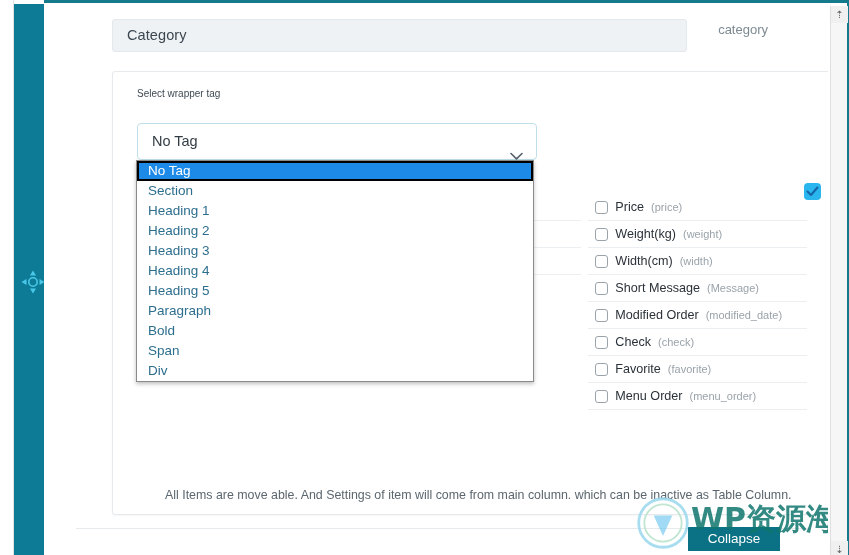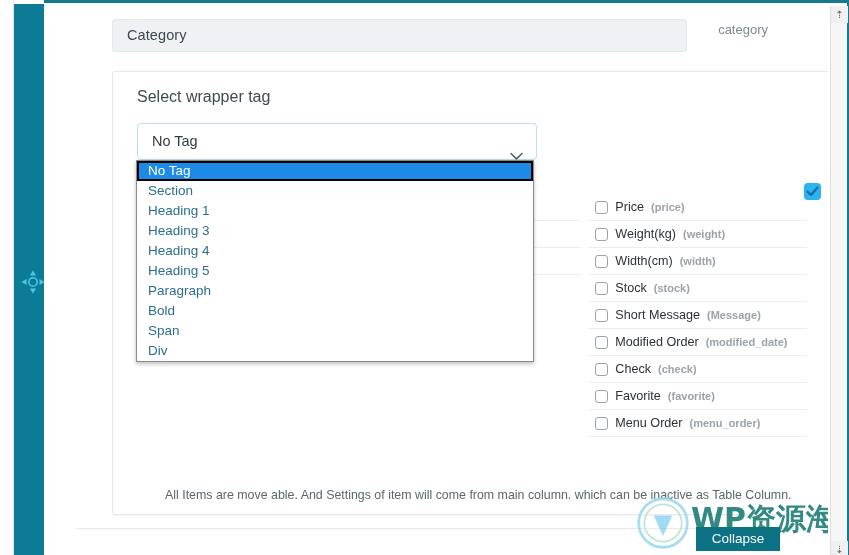--- a/index.html
+++ b/index.html
@@ -107,21 +107,21 @@
     background: #ffffff;
     border: 1px solid #e6eaed;
     border-radius: 3px;
     box-shadow: 0 1px 2px rgba(0,0,0,.04);
   }
 
   .card-label {
     position: absolute;
     left: 24px; top: 16px;
     color: #3f4a53;
-    font-size: 16px;
+    font-size: 10px;
   }
 
   
   .wrapper-select {
     position: absolute;
     left: 24px; top: 51px;
     width: 400px; height: 37px;
     background: #ffffff;
     border: 1px solid #bfe0ea;
     border-radius: 4px;
@@ -194,21 +194,20 @@
   }
   .cb-label {
     font-size: 12.6px;
     color: #2a3138;
     white-space: nowrap;
   }
   .cb-slug {
     font-size: 11px;
     color: #9aa3aa;
     white-space: nowrap;
-    font-weight: bold;
   }
 
   
   .footer-note {
     position: absolute;
     left: 24px; bottom: 12px;
     right: 20px;
     font-size: 12.4px;
     color: #5b666e;
     margin-left: 28px;
@@ -241,21 +240,21 @@
     background: #29b6ef;
     border-radius: 4px;
     z-index: 40;
   }
   .float-check svg { position: absolute; left: 2px; top: 2px; }
 
   
   .collapse-btn {
     position: absolute;
     right: 48px; bottom: 4px;
-    width: 84px; height: 24px;
+    width: 92px; height: 24px;
     background: #0b7285;
     color: #ffffff;
     font-size: 13.5px;
     line-height: 24px;
     text-align: center;
     cursor: pointer;
   }
 
   .bottom-rule {
     position: absolute;
@@ -349,25 +348,20 @@
                 <span class="cb-label">Weight(kg)</span>
                 <span class="cb-slug">(weight)</span>
               </div>
               <div class="cb-row">
                 <span class="cb-box"></span>
                 <span class="cb-label">Width(cm)</span>
                 <span class="cb-slug">(width)</span>
               </div>
               <div class="cb-row">
                 <span class="cb-box"></span>
-                <span class="cb-label">Stock</span>
-                <span class="cb-slug">(stock)</span>
-              </div>
-              <div class="cb-row">
-                <span class="cb-box"></span>
                 <span class="cb-label">Short Message</span>
                 <span class="cb-slug">(Message)</span>
               </div>
               <div class="cb-row">
                 <span class="cb-box"></span>
                 <span class="cb-label">Modified Order</span>
                 <span class="cb-slug">(modified_date)</span>
               </div>
               <div class="cb-row">
                 <span class="cb-box"></span>
@@ -387,20 +381,21 @@
             </div>
         </div>
 
         <div class="footer-note">All Items are move able. And Settings of item will come from main column. which can be inactive as Table Column.</div>
       </div>
 
       <ul class="option-list">
           <li class="option-item is-selected">No Tag</li>
           <li class="option-item">Section</li>
           <li class="option-item">Heading 1</li>
+          <li class="option-item">Heading 2</li>
           <li class="option-item">Heading 3</li>
           <li class="option-item">Heading 4</li>
           <li class="option-item">Heading 5</li>
           <li class="option-item">Paragraph</li>
           <li class="option-item">Bold</li>
           <li class="option-item">Span</li>
           <li class="option-item">Div</li>
         </ul>
 
       <div class="watermark">

